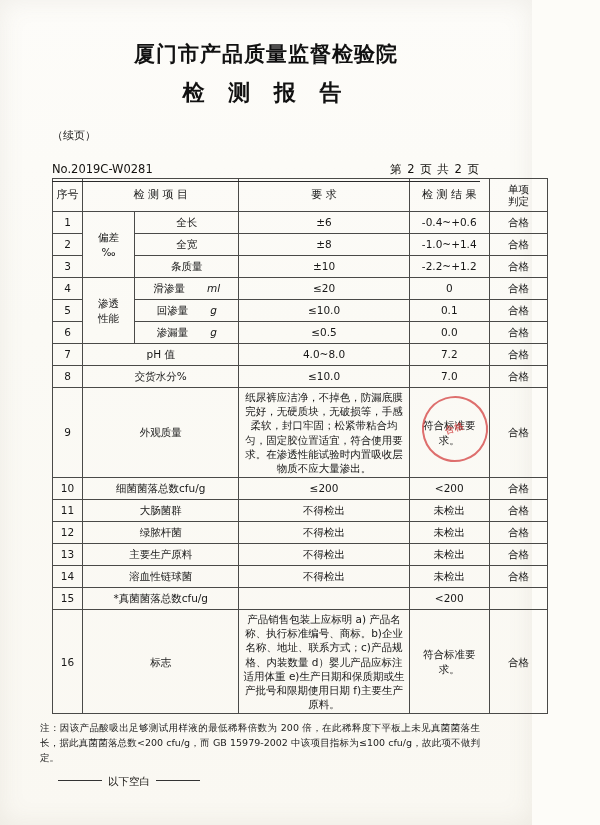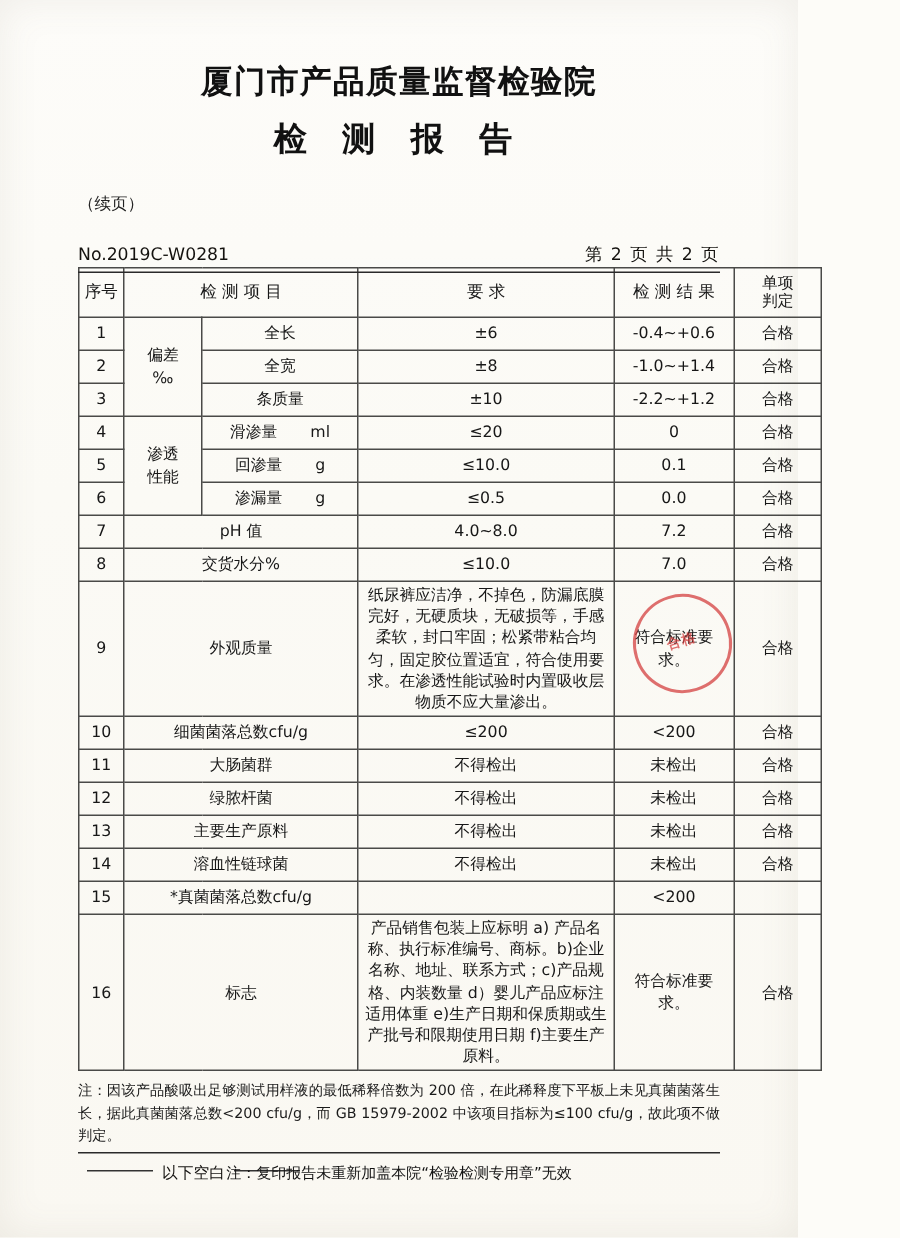--- a/index.html
+++ b/index.html
@@ -124,20 +124,21 @@
     padding: 3px 5px;
     line-height: 1.5;
   }
   .item-sub {
     text-align: left;
     padding-left: 18px;
   }
   .item-sub .unit {
     display: inline-block;
     margin-left: 22px;
+    font-style: italic;
   }
   .rowh { height: 22px; }
   .group-label {
     font-size: 10.5px;
     line-height: 1.3;
   }
   .nowrap { white-space: nowrap; }
 
   
   .stamp {
@@ -157,21 +158,21 @@
     display: flex;
     align-items: center;
     justify-content: center;
     letter-spacing: 1px;
     font-weight: bold;
     pointer-events: none;
   }
   .stamp span { display: block; }
 
   .note {
-    margin: 7px 52px 0 52px;
+    margin: 7px 52px 0 40px;
     font-size: 9.5px;
     line-height: 1.55;
     color: #1b1b1b;
     text-align: justify;
   }
   .blank-line {
     margin: 10px 52px 0 52px;
     font-size: 10.5px;
     position: relative;
     height: 16px;
@@ -388,18 +389,14 @@
   <div class="stamp">
     <span>合格</span>
   </div>
 
   <div class="note">注：因该产品酸吸出足够测试用样液的最低稀释倍数为 200 倍，在此稀释度下平板上未见真菌菌落生长，据此真菌菌落总数&lt;200 cfu/g，而 GB 15979-2002 中该项目指标为≤100 cfu/g，故此项不做判定。</div>
 
   <div class="blank-line">
     <span class="dash-l"></span><span>以下空白</span><span class="dash-r"></span>
   </div>
 
-  <div class="footer">
-    <div class="footer-rule"></div>
-    <div class="footer-note">注：复印报告未重新加盖本院“检验检测专用章”无效</div>
-  </div>
 
 </div>
 
 </body></html>

